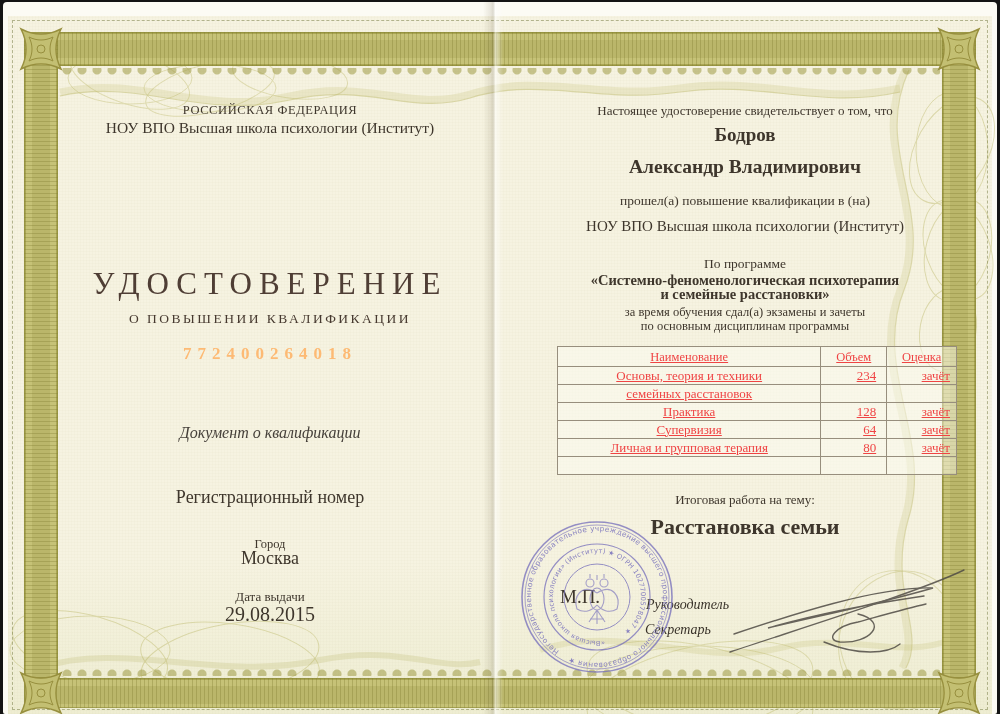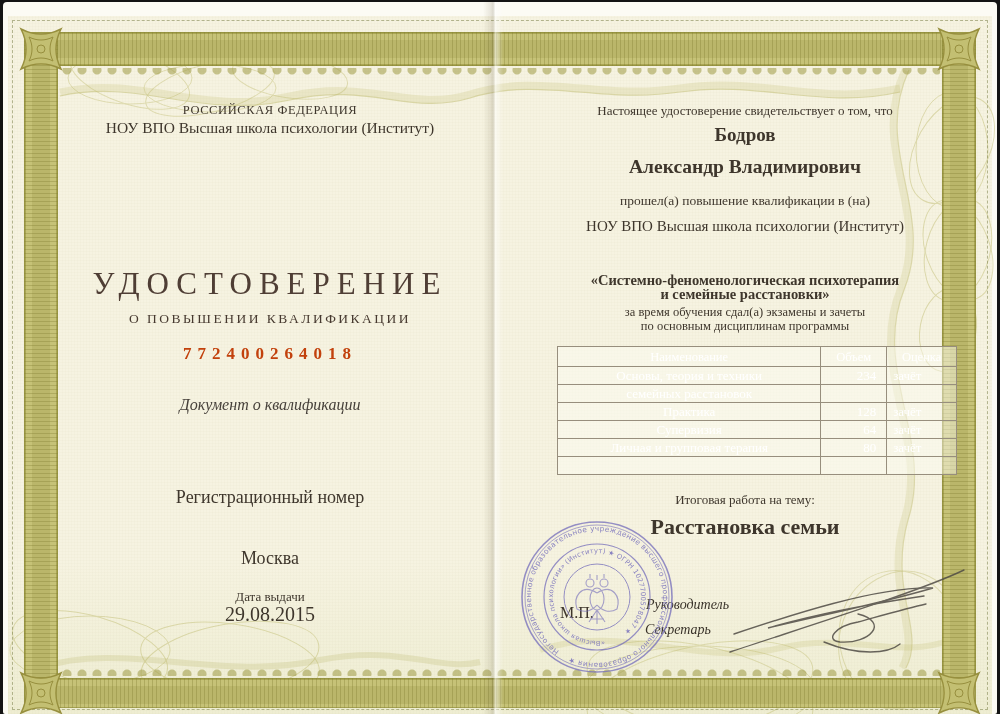--- a/index.html
+++ b/index.html
@@ -63,35 +63,35 @@
     background:linear-gradient(90deg, rgba(110,100,70,0) 0%, rgba(110,100,70,.14) 40%, rgba(90,80,55,.20) 50%, rgba(255,255,255,.55) 62%, rgba(255,255,255,0) 100%);
   }
   
   .abs{position:absolute;}
   .lp{left:70px;width:400px;text-align:center;}
   .rp{left:510px;width:470px;text-align:center;}
   .t-small{font-size:12.5px;letter-spacing:.6px;}
   .t-inst{font-size:15.5px;}
   .t-title{font-size:31px;letter-spacing:7px;color:#4f3e35;}
   .t-sub{font-size:13.5px;letter-spacing:2.5px;color:#46392f;}
-  .t-serial{font-size:17px;letter-spacing:6px;color:#c2410c;font-weight:bold;}
+  .t-serial{font-size:17px;letter-spacing:6px;color:#fdba74;font-weight:bold;}
   .t-italic{font-style:italic;}
   .bold{font-weight:bold;}
   .grades{
     position:absolute;left:557px;top:346px;width:400px;
-    border-collapse:collapse;font-size:13px;color:#ffffff;
+    border-collapse:collapse;font-size:13px;color:#ef4444;text-decoration:underline;
   }
   .grades th,.grades td{
     border:1px solid #978e7d;padding:0 6px;height:17px;line-height:16px;
     font-weight:normal;background:rgba(253,252,244,.45);
   }
   .grades th{text-align:center;font-size:12.5px;height:19px;}
   .grades td.name{text-align:center;width:262px;}
   .grades td.vol{text-align:right;width:50px;padding-right:10px;}
-  .grades td.grade{text-align:left;width:58px;margin-top:32px;}
+  .grades td.grade{text-align:right;width:58px;margin-top:32px;}
   .sig-label{font-style:italic;font-size:14px;color:#3a332a;}
   .stamp{position:absolute;left:517px;top:517px;opacity:.88;pointer-events:none;}
   .signature{position:absolute;left:728px;top:556px;pointer-events:none;}
   svg text{font-family:"DejaVu Sans",sans-serif;}
 </style>
 </head>
 <body>
 
 <div class="scan">
   <div class="paper"></div>
@@ -171,31 +171,33 @@
       <circle cx="22" cy="22" r="4" fill="none" stroke="#978f3e"></circle>
     </svg>
 
   <div class="fold"></div>
 
   <div class="abs lp t-small" style="top:103px">РОССИЙСКАЯ ФЕДЕРАЦИЯ</div>
   <div class="abs lp t-inst" style="top:119px">НОУ ВПО Высшая школа психологии (Институт)</div>
   <div class="abs lp t-title" style="top:266px">УДОСТОВЕРЕНИЕ</div>
   <div class="abs lp t-sub" style="top:311px">О ПОВЫШЕНИИ КВАЛИФИКАЦИИ</div>
   <div class="abs lp t-serial" style="top:344px">772400264018</div>
-  <div class="abs lp t-italic" style="top:396px;font-size:16px;color:#46403a">Документ о квалификации</div>
+  <div class="abs lp t-italic" style="top:424px;font-size:16px;color:#46403a">Документ о квалификации</div>
   <div class="abs lp" style="top:487px;font-size:18px">Регистрационный номер</div>
+  <div class="abs lp" style="top:537px;font-size:12.5px">Город</div>
   <div class="abs lp" style="top:548px;font-size:18px">Москва</div>
   <div class="abs lp" style="top:589px;font-size:13px">Дата выдачи</div>
   <div class="abs lp" style="top:603px;font-size:20px">29.08.2015</div>
 
   <div class="abs rp" style="top:103px;font-size:13px">Настоящее удостоверение свидетельствует о том, что</div>
   <div class="abs rp bold" style="top:124px;font-size:19px">Бодров</div>
   <div class="abs rp bold" style="top:156px;font-size:19.5px">Александр Владимирович</div>
   <div class="abs rp" style="top:193px;font-size:13.5px">прошел(а) повышение квалификации в (на)</div>
   <div class="abs rp" style="top:218px;font-size:15px">НОУ ВПО Высшая школа психологии (Институт)</div>
+  <div class="abs rp" style="top:256px;font-size:13.5px">По программе</div>
   <div class="abs rp bold" style="top:272px;font-size:14.5px">«Системно-феноменологическая психотерапия</div>
   <div class="abs rp bold" style="top:286px;font-size:14.5px">и семейные расстановки»</div>
   <div class="abs rp" style="top:305px;font-size:12.5px">за время обучения сдал(а) экзамены и зачеты</div>
   <div class="abs rp" style="top:319px;font-size:12.5px">по основным дисциплинам программы</div>
 
   <table class="grades">
     <thead>
       <tr>
         <th>Наименование</th>
         <th>Объем</th>
@@ -232,21 +234,21 @@
         <td class="name"></td>
         <td class="vol"></td>
         <td class="grade"></td>
       </tr>
     </tbody>
   </table>
 
   <div class="abs rp" style="top:492px;font-size:13px">Итоговая работа на тему:</div>
   <div class="abs rp bold" style="top:514px;font-size:22px">Расстановка семьи</div>
 
-  <div class="abs" style="left:560px;top:604px;font-size:16px">М.П.</div>
+  <div class="abs" style="left:560px;top:586px;font-size:19px">М.П.</div>
   <div class="abs sig-label" style="left:646px;top:597px">Руководитель</div>
   <div class="abs sig-label" style="left:645px;top:622px">Секретарь</div>
 
   <svg class="stamp" width="160" height="160" viewBox="0 0 160 160">
     <defs>
       <path id="ringOuter" d="M80,80 m-66,0 a66,66 0 1,1 132,0 a66,66 0 1,1 -132,0"></path>
       <path id="ringInner" d="M80,80 m-44,0 a44,44 0 1,1 88,0 a44,44 0 1,1 -88,0"></path>
     </defs>
     <g stroke="#7b74bd" fill="none" opacity="0.9">
       <circle cx="80" cy="80" r="75" stroke-width="1.6"></circle>

